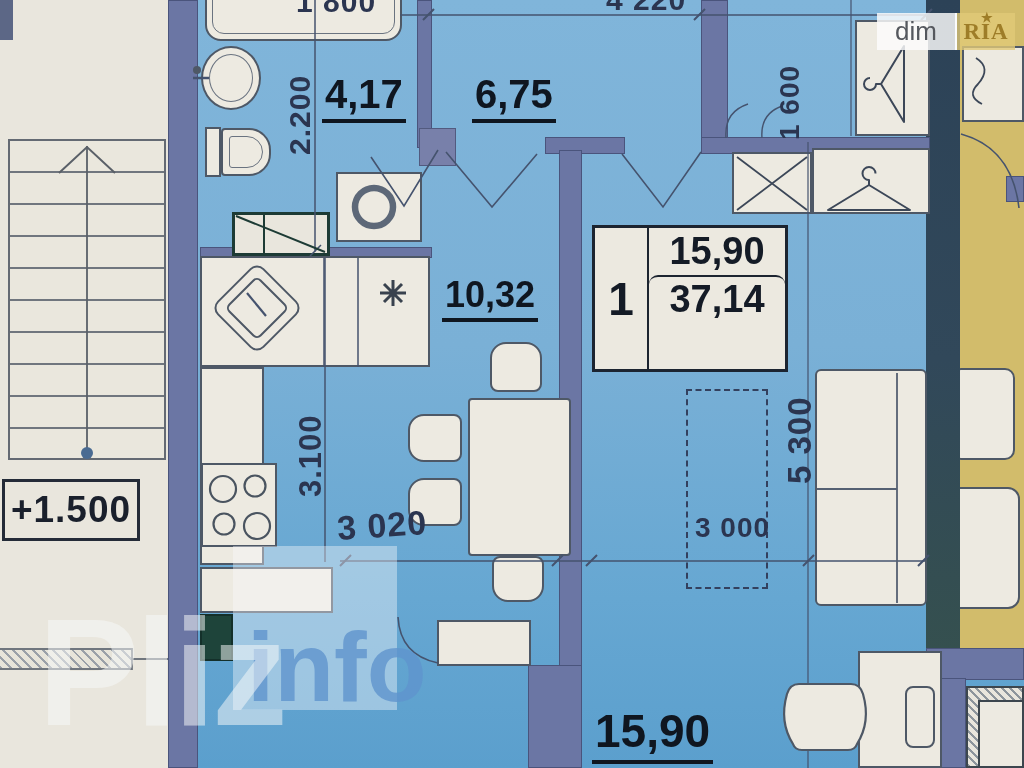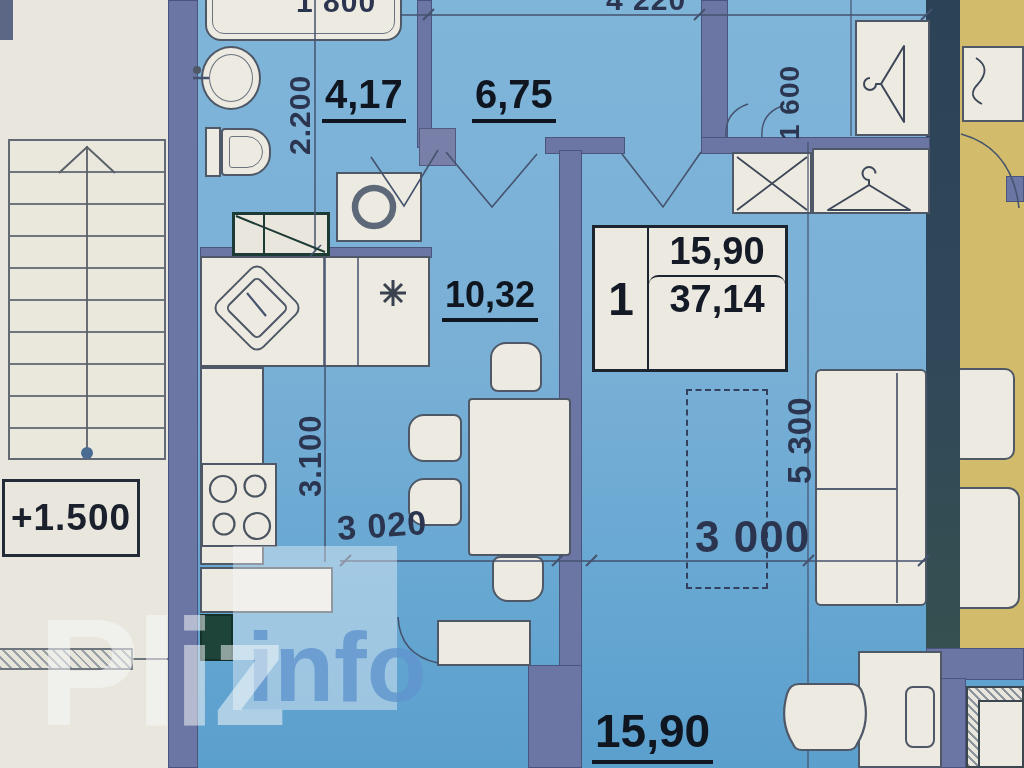--- a/index.html
+++ b/index.html
@@ -34,21 +34,21 @@
     letter-spacing:1px;position:relative;}
   .logo .star{position:absolute;top:-3px;left:24px;font-size:13px;color:#9e7d28;}
 </style>
 </head>
 <body>
 
 <div id="canvas">
 
   <div class="abs" style="left:0;top:0;width:168px;height:768px;background:#e9e6dd;"></div>
   <div class="abs stairs" style="left:8px;top:139px;width:158px;height:321px;"></div>
-  <div class="abs lvl" style="left:2px;top:479px;width:138px;height:78px;">
+  <div class="abs lvl" style="left:2px;top:479px;width:138px;height:62px;">
     <span>+1.500</span>
   </div>
   <div class="abs hatch" style="left:0;top:648px;width:132px;height:22px;"></div>
 
   <div class="abs" style="left:956px;top:0;width:68px;height:652px;background:#d2bc6b;"></div>
   <div class="abs furn" style="left:962px;top:46px;width:62px;height:76px;border-width:2px;"></div>
   <div class="abs wall" style="left:1006px;top:176px;width:18px;height:26px;"></div>
   <div class="abs furn" style="left:951px;top:368px;width:64px;height:92px;border-radius:10px;border-width:2px;"></div>
   <div class="abs furn" style="left:948px;top:487px;width:72px;height:122px;border-radius:12px;border-width:2px;"></div>
 
@@ -167,21 +167,21 @@
 
     <path d="M787,694 q-8,28 6,50 q2,6 9,6 h46 q7,0 9,-6 q14,-22 6,-50 q-3,-10 -12,-10 h-52 q-9,0 -12,10 Z" fill="#edeae1" stroke="#4e5866" stroke-width="2.2"></path>
   </svg>
 
   <div class="abs dim" style="left:296px;top:-15px;font-size:30px;">1 800</div>
   <div class="abs dim" style="left:606px;top:-17px;font-size:30px;">4 220</div>
   <div class="abs dim vdim" style="left:283px;top:155px;font-size:30px;">2.200</div>
   <div class="abs dim vdim" style="left:774px;top:140px;font-size:28px;">1 600</div>
   <div class="abs dim vdim" style="left:293px;top:497px;font-size:31px;">3.100</div>
   <div class="abs dim" style="left:337px;top:506px;font-size:34px;transform:rotate(-4deg);">3 020</div>
-  <div class="abs dim" style="left:695px;top:512px;font-size:44px;">3 000</div>
+  <div class="abs dim" style="left:695px;top:512px;font-size:28px;">3 000</div>
   <div class="abs dim vdim" style="left:781px;top:484px;font-size:33px;">5 300</div>
 
   <div class="abs area" style="left:322px;top:72px;font-size:40px;">
     <span class="u">4,17</span>
   </div>
   <div class="abs area" style="left:472px;top:72px;font-size:40px;text-align:right;">
     <span class="u">6,75</span>
   </div>
   <div class="abs area" style="left:442px;top:274px;font-size:36px;">
     <span class="u">10,32</span>
@@ -193,14 +193,21 @@
   <div class="abs tbl" style="left:592px;top:225px;width:196px;height:147px;">
     <div class="c1">1</div>
     <div class="r">15,90</div>
     <div class="r">37,14</div>
   </div>
 
   <div class="abs wm" style="left:233px;top:546px;width:164px;height:164px;background:rgba(250,250,252,.4);"></div>
   <div class="abs wm" style="left:247px;top:618px;font-size:98px;font-weight:700;color:rgba(95,147,205,.8);line-height:1;">info</div>
   <div class="abs wm" style="left:38px;top:596px;font-size:152px;font-weight:700;color:rgba(248,249,250,.52);letter-spacing:-4px;line-height:1;">Pliz</div>
 
+  <div class="abs logo" style="left:877px;top:13px;">
+    <div class="l">dim</div>
+    <div class="r">
+      <span>RIA</span>
+      <span class="star">★</span>
+    </div>
+  </div>
 
 </div>
 
 </body></html>

